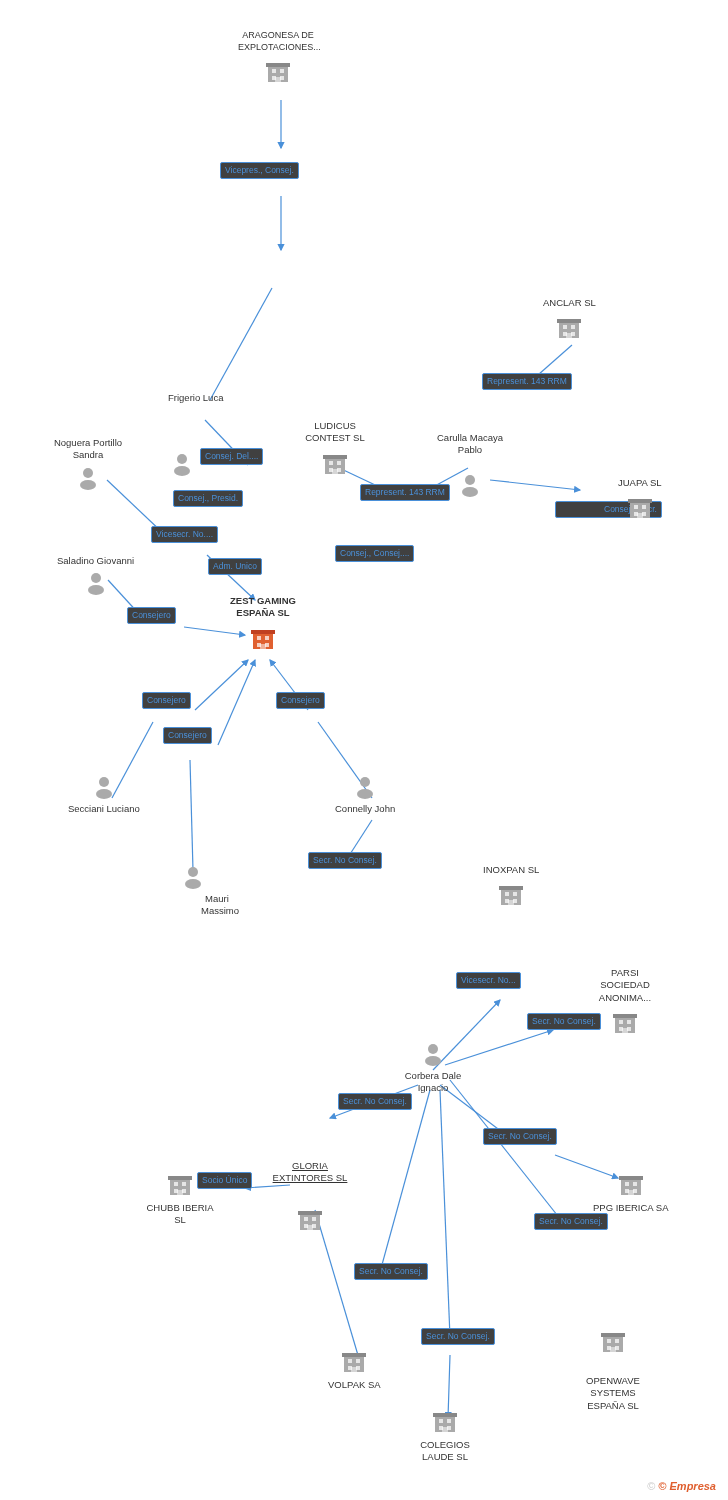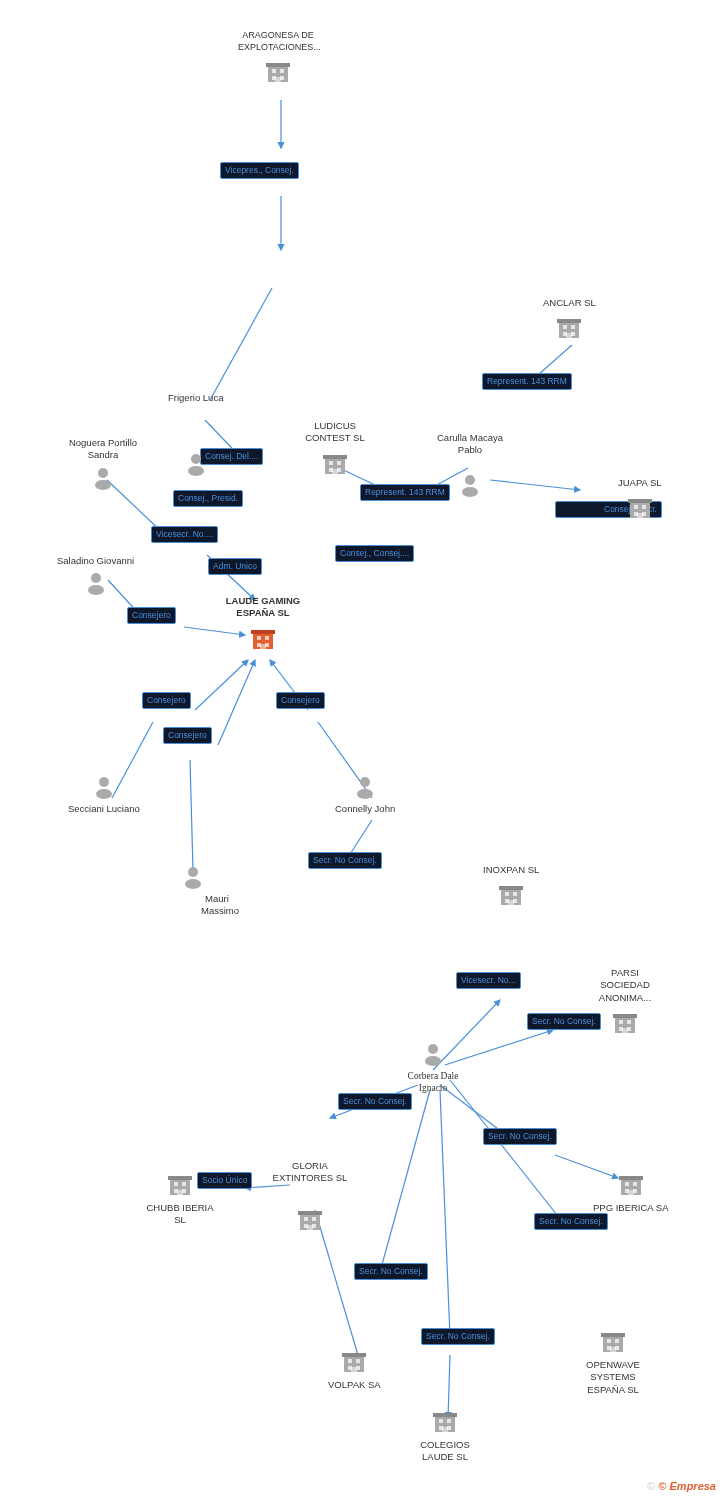--- a/index.html
+++ b/index.html
@@ -53,21 +53,21 @@
     }
     .node-label {
       font-size: 9.5px;
       color: #333;
       margin-top: 2px;
       line-height: 1.3;
       max-width: 80px;
     }
     .role-badge {
       position: absolute;
-      background: #0f172a;
+      background: #404040;
       border: 1.5px solid #4a90d9;
       color: #4a90d9;
       font-size: 8.5px;
       padding: 2px 4px;
       border-radius: 2px;
       text-align: center;
       line-height: 1.3;
       white-space: nowrap;
     }
     .copyright {
@@ -226,21 +226,21 @@
     <rect x="8" y="12" width="4" height="4" fill="white" opacity="0.7"></rect>
     <rect x="16" y="12" width="4" height="4" fill="white" opacity="0.7"></rect>
     <rect x="8" y="19" width="4" height="4" fill="white" opacity="0.7"></rect>
     <rect x="16" y="19" width="4" height="4" fill="white" opacity="0.7"></rect>
     <rect x="11" y="20" width="6" height="5" fill="white" opacity="0.5"></rect>
   </svg>
       </div>
 </div>
 
 <div class="node" style="position:absolute;left:218px;top:593px;align-items:center;">
-  <div class="node-label" style="font-weight:bold;margin-bottom:2px;max-width:90px;">LAUDE GAMING ESPAÑA SL</div>
+  <div class="node-label" style="font-weight:bold;margin-bottom:2px;max-width:90px;">ZEST GAMING ESPAÑA SL</div>
   <div class="company-icon orange">
         <svg width="28" height="28" viewBox="0 0 28 28" fill="none" xmlns="http://www.w3.org/2000/svg">
     <rect x="4" y="8" width="20" height="17" fill="#e06030"></rect>
     <rect x="2" y="6" width="24" height="4" fill="#c04020"></rect>
     <rect x="8" y="12" width="4" height="4" fill="white" opacity="0.7"></rect>
     <rect x="16" y="12" width="4" height="4" fill="white" opacity="0.7"></rect>
     <rect x="8" y="19" width="4" height="4" fill="white" opacity="0.7"></rect>
     <rect x="16" y="19" width="4" height="4" fill="white" opacity="0.7"></rect>
     <rect x="11" y="20" width="6" height="5" fill="white" opacity="0.5"></rect>
   </svg>
@@ -271,21 +271,21 @@
     <rect x="8" y="12" width="4" height="4" fill="white" opacity="0.7"></rect>
     <rect x="16" y="12" width="4" height="4" fill="white" opacity="0.7"></rect>
     <rect x="8" y="19" width="4" height="4" fill="white" opacity="0.7"></rect>
     <rect x="16" y="19" width="4" height="4" fill="white" opacity="0.7"></rect>
     <rect x="11" y="20" width="6" height="5" fill="white" opacity="0.5"></rect>
   </svg>
       </div>
 </div>
 
 <div class="node" style="position:absolute;left:270px;top:1158px;align-items:center;">
-  <div class="node-label" style="margin-bottom:18px;">GLORIA EXTINTORES SL</div>
+  <div class="node-label" style="margin-bottom:18px;text-decoration:underline;">GLORIA EXTINTORES SL</div>
   <div class="company-icon gray">
         <svg width="28" height="28" viewBox="0 0 28 28" fill="none" xmlns="http://www.w3.org/2000/svg">
     <rect x="4" y="8" width="20" height="17" fill="#aaa"></rect>
     <rect x="2" y="6" width="24" height="4" fill="#888"></rect>
     <rect x="8" y="12" width="4" height="4" fill="white" opacity="0.7"></rect>
     <rect x="16" y="12" width="4" height="4" fill="white" opacity="0.7"></rect>
     <rect x="8" y="19" width="4" height="4" fill="white" opacity="0.7"></rect>
     <rect x="16" y="19" width="4" height="4" fill="white" opacity="0.7"></rect>
     <rect x="11" y="20" width="6" height="5" fill="white" opacity="0.5"></rect>
   </svg>
@@ -342,50 +342,50 @@
         <svg width="28" height="28" viewBox="0 0 28 28" fill="none" xmlns="http://www.w3.org/2000/svg">
     <rect x="4" y="8" width="20" height="17" fill="#aaa"></rect>
     <rect x="2" y="6" width="24" height="4" fill="#888"></rect>
     <rect x="8" y="12" width="4" height="4" fill="white" opacity="0.7"></rect>
     <rect x="16" y="12" width="4" height="4" fill="white" opacity="0.7"></rect>
     <rect x="8" y="19" width="4" height="4" fill="white" opacity="0.7"></rect>
     <rect x="16" y="19" width="4" height="4" fill="white" opacity="0.7"></rect>
     <rect x="11" y="20" width="6" height="5" fill="white" opacity="0.5"></rect>
   </svg>
       </div>
-  <div class="node-label" style="margin-top:2px;">OPENWAVE SYSTEMS ESPAÑA SL</div>
+  <div class="node-label" style="margin-top:18px;">OPENWAVE SYSTEMS ESPAÑA SL</div>
 </div>
 
 <div class="node" style="position:absolute;left:405px;top:1405px;align-items:center;">
   <div class="company-icon gray">
         <svg width="28" height="28" viewBox="0 0 28 28" fill="none" xmlns="http://www.w3.org/2000/svg">
     <rect x="4" y="8" width="20" height="17" fill="#aaa"></rect>
     <rect x="2" y="6" width="24" height="4" fill="#888"></rect>
     <rect x="8" y="12" width="4" height="4" fill="white" opacity="0.7"></rect>
     <rect x="16" y="12" width="4" height="4" fill="white" opacity="0.7"></rect>
     <rect x="8" y="19" width="4" height="4" fill="white" opacity="0.7"></rect>
     <rect x="16" y="19" width="4" height="4" fill="white" opacity="0.7"></rect>
     <rect x="11" y="20" width="6" height="5" fill="white" opacity="0.5"></rect>
   </svg>
       </div>
   <div class="node-label" style="margin-top:2px;">COLEGIOS LAUDE SL</div>
 </div>
 
 
-<div class="node" style="position:absolute;left:168px;top:390px;align-items:center;gap:44px;">
+<div class="node" style="position:absolute;left:168px;top:390px;align-items:flex-start;gap:44px;">
   <div class="node-label" style="margin-bottom:2px;">Frigerio Luca</div>
   <div class="person-icon">
         <svg width="26" height="26" viewBox="0 0 26 26" fill="none" xmlns="http://www.w3.org/2000/svg">
     <circle cx="13" cy="8" r="5" fill="#aaa"></circle>
     <ellipse cx="13" cy="20" rx="8" ry="5" fill="#aaa"></ellipse>
   </svg>
       </div>
 </div>
 
-<div class="node" style="position:absolute;left:63px;top:435px;align-items:center;">
+<div class="node" style="position:absolute;left:48px;top:435px;align-items:center;">
   <div class="node-label" style="margin-bottom:2px;">Noguera Portillo Sandra</div>
   <div class="person-icon">
         <svg width="26" height="26" viewBox="0 0 26 26" fill="none" xmlns="http://www.w3.org/2000/svg">
     <circle cx="13" cy="8" r="5" fill="#aaa"></circle>
     <ellipse cx="13" cy="20" rx="8" ry="5" fill="#aaa"></ellipse>
   </svg>
       </div>
 </div>
 
 <div class="node" style="position:absolute;left:430px;top:430px;align-items:center;">
@@ -431,21 +431,21 @@
 <div class="node" style="position:absolute;left:153px;top:863px;align-items:center;">
   <div class="person-icon">
         <svg width="26" height="26" viewBox="0 0 26 26" fill="none" xmlns="http://www.w3.org/2000/svg">
     <circle cx="13" cy="8" r="5" fill="#aaa"></circle>
     <ellipse cx="13" cy="20" rx="8" ry="5" fill="#aaa"></ellipse>
   </svg>
       </div>
   <div class="node-label" style="margin-top:2px;padding-left:48px;">Mauri Massimo</div>
 </div>
 
-<div class="node" style="position:absolute;left:393px;top:1040px;align-items:center;font-family:Liberation Serif, serif;">
+<div class="node" style="position:absolute;left:393px;top:1040px;align-items:center;">
   <div class="person-icon">
         <svg width="26" height="26" viewBox="0 0 26 26" fill="none" xmlns="http://www.w3.org/2000/svg">
     <circle cx="13" cy="8" r="5" fill="#aaa"></circle>
     <ellipse cx="13" cy="20" rx="8" ry="5" fill="#aaa"></ellipse>
   </svg>
       </div>
   <div class="node-label" style="margin-top:2px;">Corbera Dale Ignacio</div>
 </div>
 
 <div class="copyright">© <span>© Empresa</span></div>

